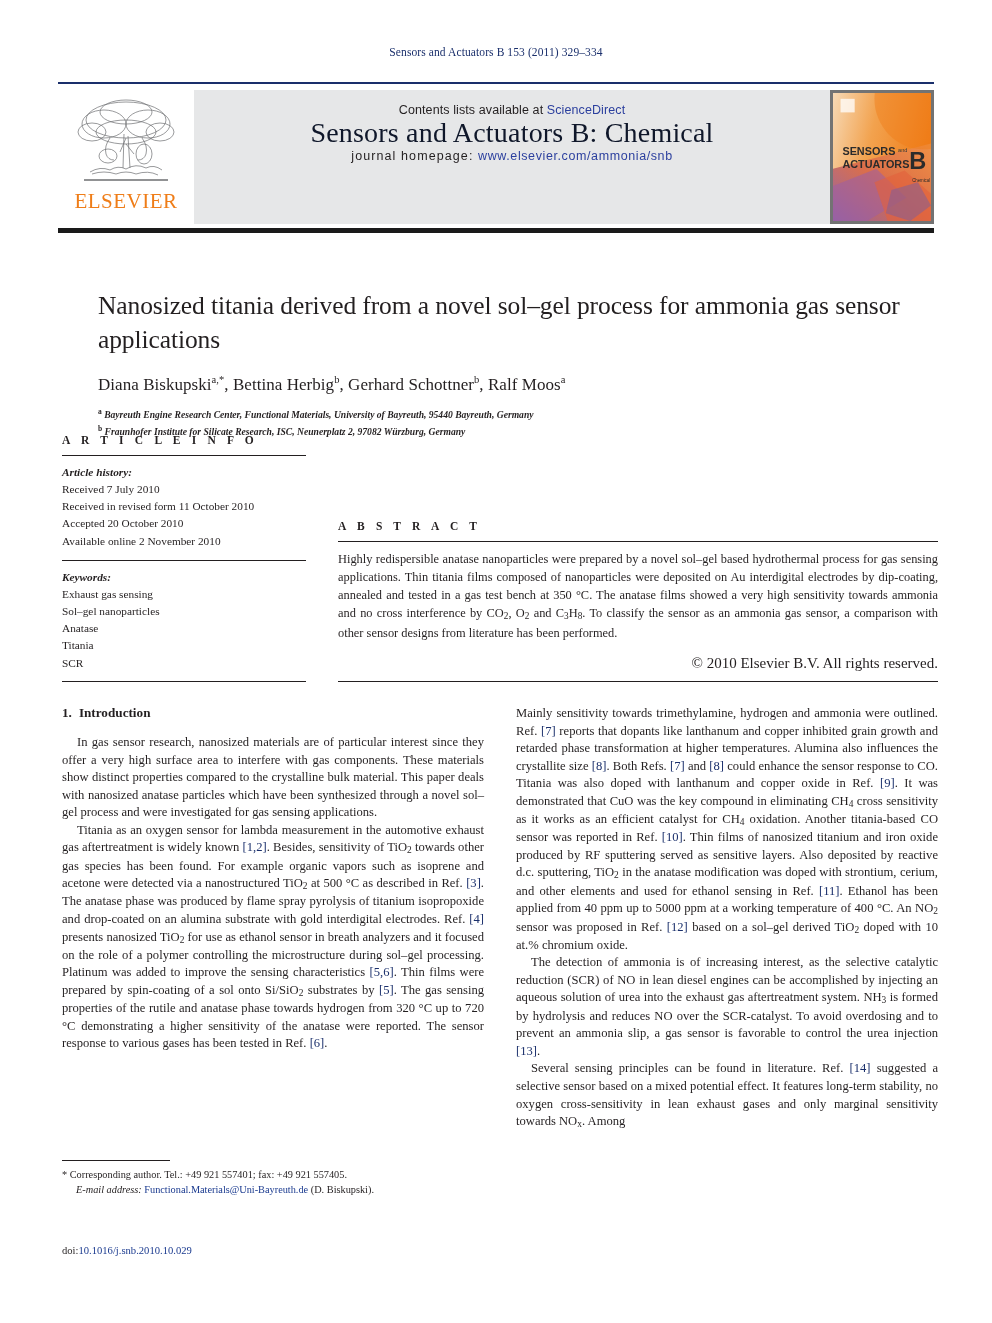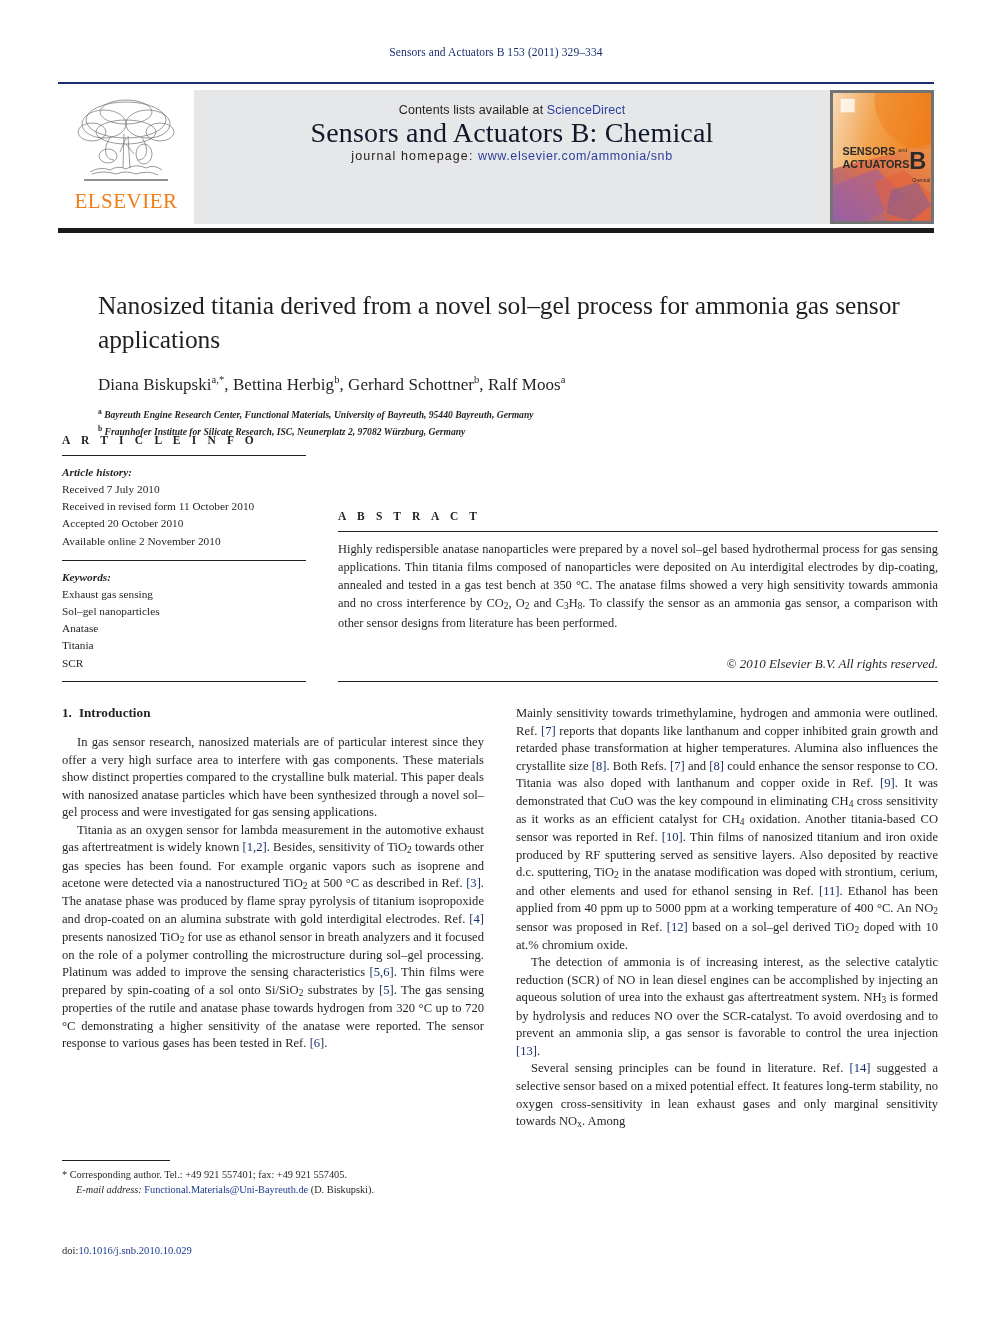--- a/index.html
+++ b/index.html
@@ -209,26 +209,25 @@
   }
   .keywords-block { margin-top: 0; }
   .abstract-body {
     font-family: "Liberation Serif", serif;
     font-size: 12.4px;
     line-height: 1.46;
     text-align: justify;
     color: #231f20;
   }
   .copyright {
-    margin-top: 24px;
+    margin-top: 13px;
     text-align: right;
     font-family: "Liberation Serif", serif;
-    font-size: 13px;
-    color: #231f20;
-    font-style: italic;
+    font-size: 15px;
+    color: #231f20;
   }
 
   
   .body-cols {
     position: absolute;
     top: 705px;
     left: 62px;
     width: 876px;
     display: flex;
     column-gap: 32px;

